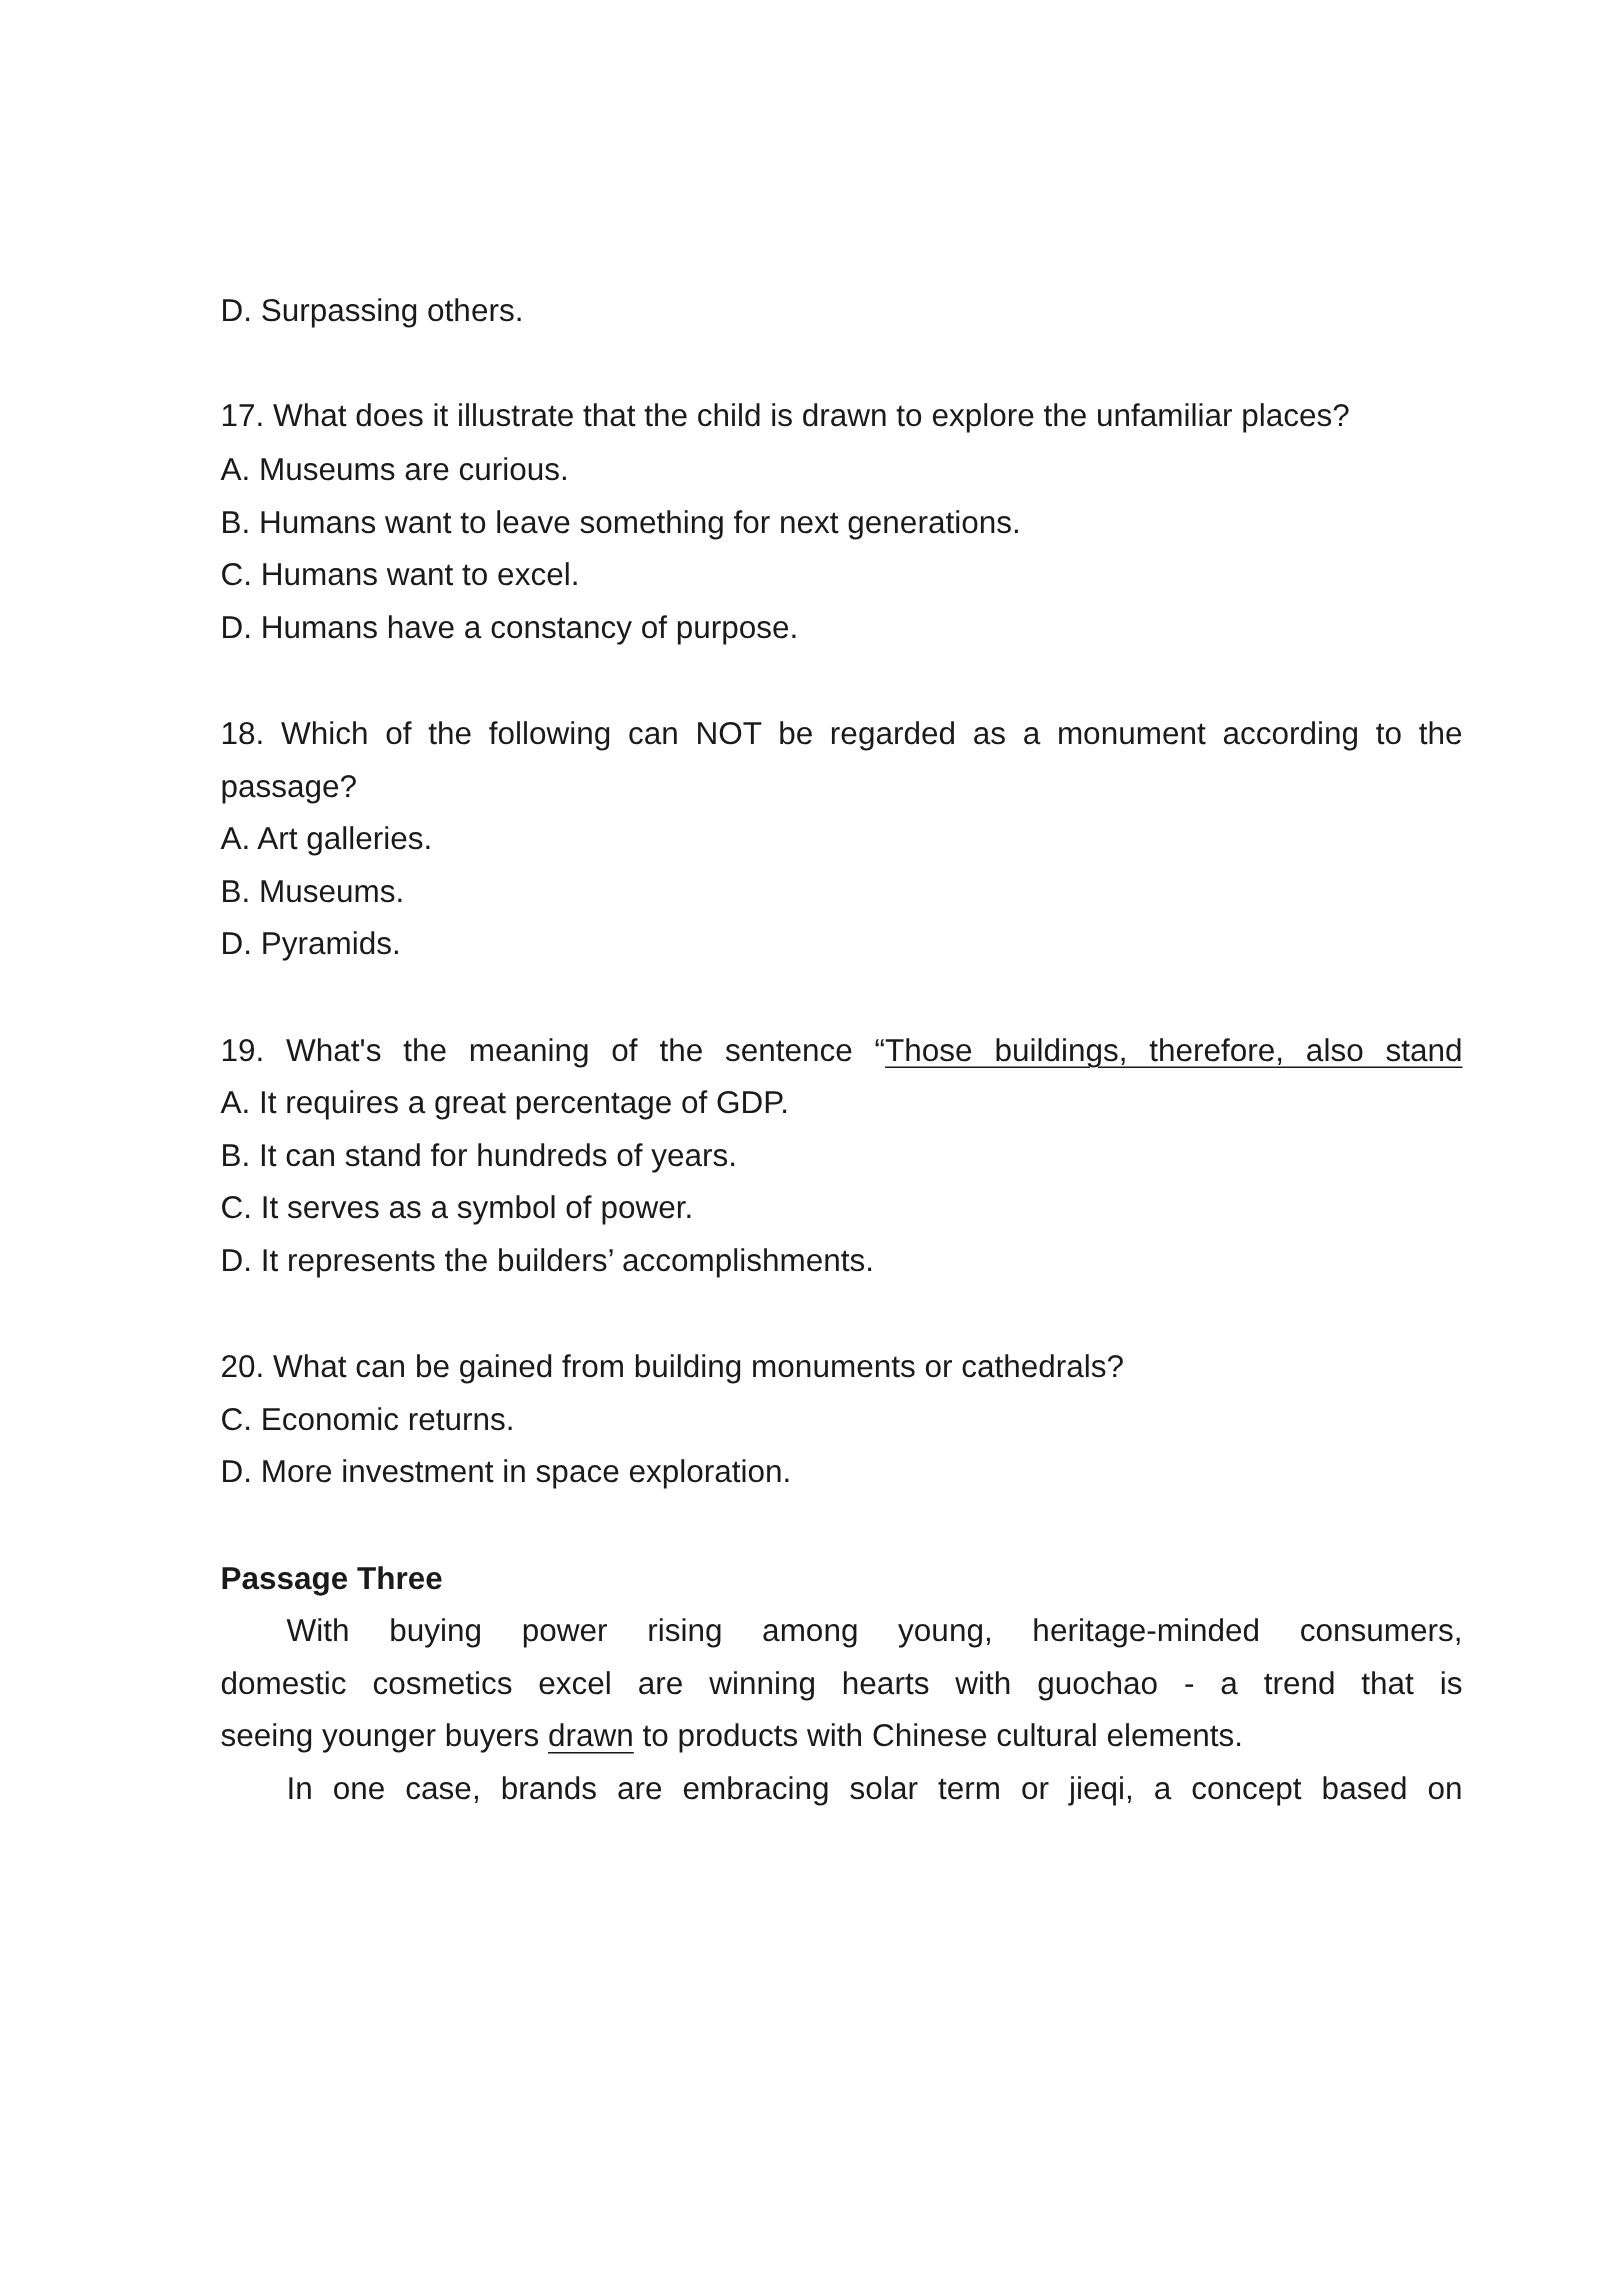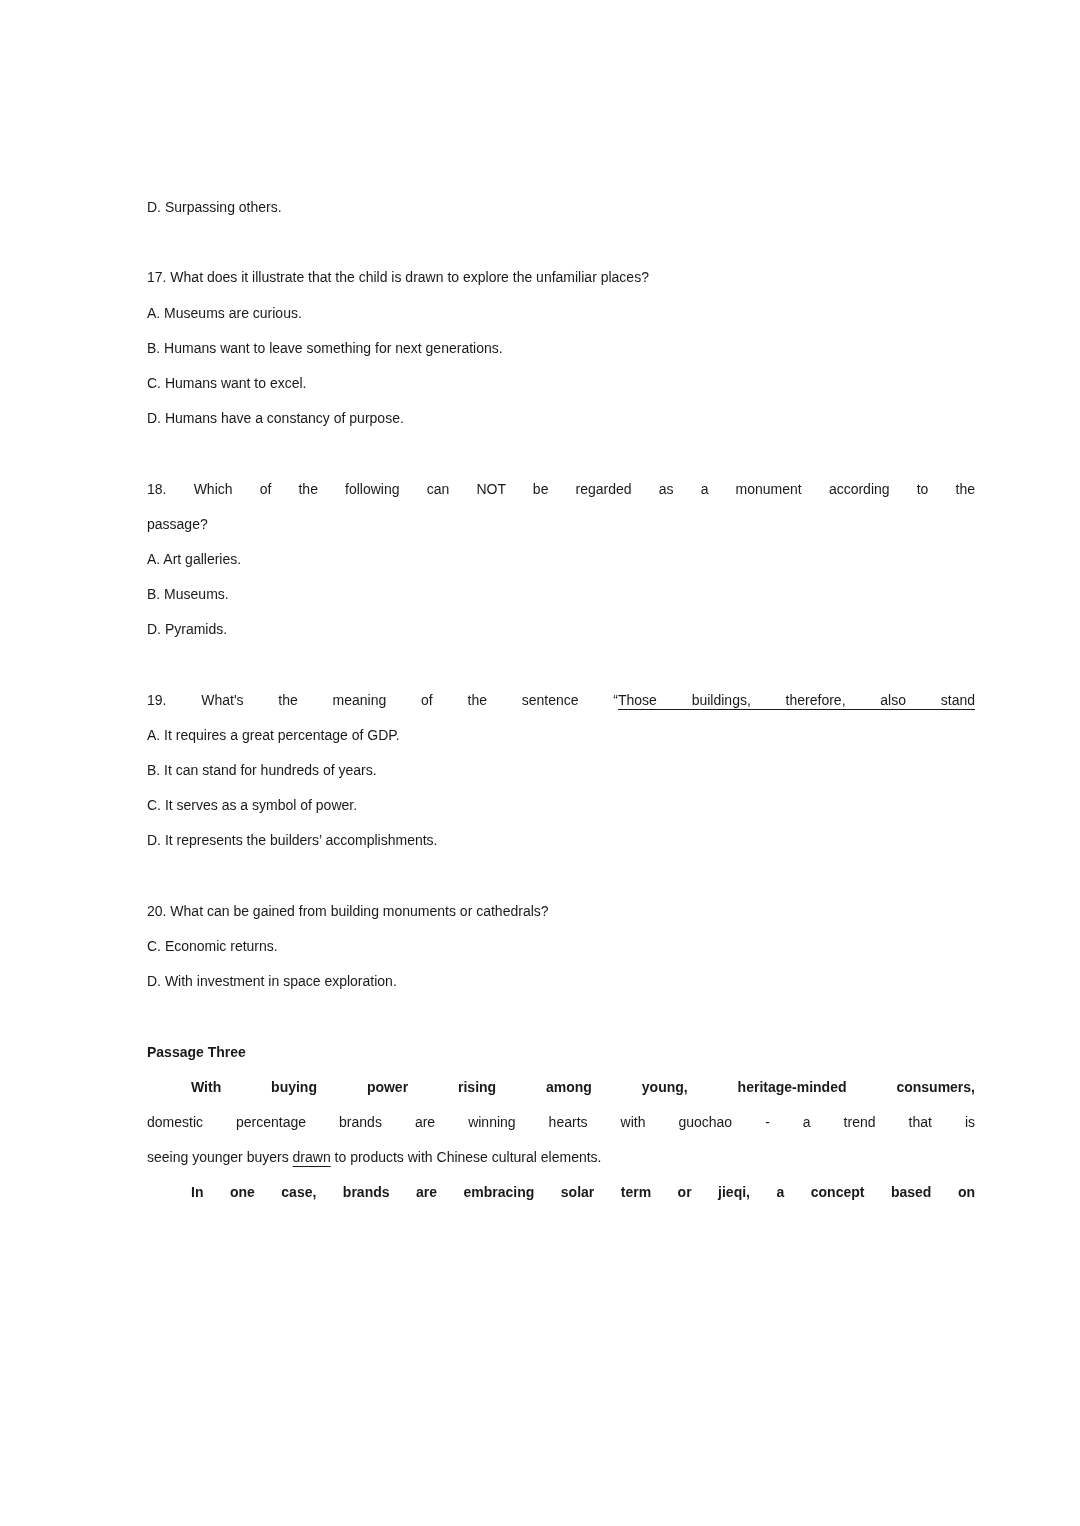--- a/index.html
+++ b/index.html
@@ -1,24 +1,24 @@
 <!DOCTYPE html>
 <html><head>
 <meta charset="utf-8">
 <style>
   html, body { margin: 0; padding: 0; background: #ffffff; }
   body { width: 1080px; height: 1526px; position: relative; overflow: hidden;
          font-family: "Liberation Sans", "DejaVu Sans", sans-serif; color: #1a1a1a; }
   .page { position: absolute; left: 147px; top: 190px; width: 828px; }
-  .line { font-size: 14px; line-height: 35.2px; height: 35.2px; white-space: nowrap; }
+  .line { font-size: 21px; line-height: 35.2px; height: 35.2px; white-space: nowrap; }
   .justify { text-align: justify; text-align-last: justify; white-space: normal; }
   .gap { height: 35.2px; }
   .u { text-decoration: underline; text-underline-offset: 4px; text-decoration-thickness: 1px; }
   .bold { font-weight: bold; }
-  .indent { text-indent: 44px; font-weight: bold; }
+  .indent { text-indent: 44px; }
 </style>
 </head>
 <body>
 
 <div class="page">
 
   <div class="line">D. Surpassing others.</div>
   <div class="gap"></div>
 
   <div>
@@ -44,25 +44,25 @@
     <div class="line">A. It requires a great percentage of GDP.</div>
     <div class="line">B. It can stand for hundreds of years.</div>
     <div class="line">C. It serves as a symbol of power.</div>
     <div class="line">D. It represents the builders’ accomplishments.</div>
   </div>
   <div class="gap"></div>
 
   <div>
     <div class="line"><span>20.</span> <span>What can be gained from building monuments or cathedrals?</span></div>
     <div class="line">C. Economic returns.</div>
-    <div class="line">D. With investment in space exploration.</div>
+    <div class="line">D. More investment in space exploration.</div>
   </div>
   <div class="gap"></div>
 
   <div>
     <div class="line bold">Passage Three</div>
     <div class="line justify indent">With buying power rising among young, heritage-minded consumers,</div>
-    <div class="line justify">domestic percentage brands are winning hearts with guochao - a trend that is</div>
+    <div class="line justify">domestic cosmetics excel are winning hearts with guochao - a trend that is</div>
     <div class="line"><span>seeing younger buyers </span><span class="u">drawn</span><span> to products with Chinese cultural elements.</span></div>
     <div class="line justify indent">In one case, brands are embracing solar term or jieqi, a concept based on</div>
   </div>
 
 </div>
 
 </body></html>

